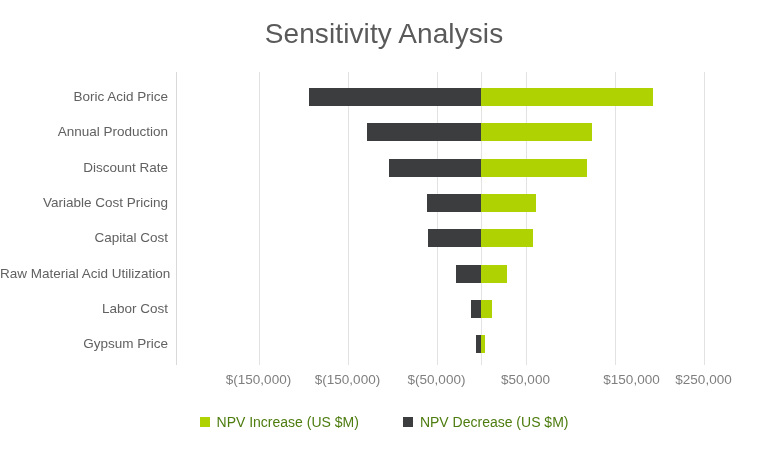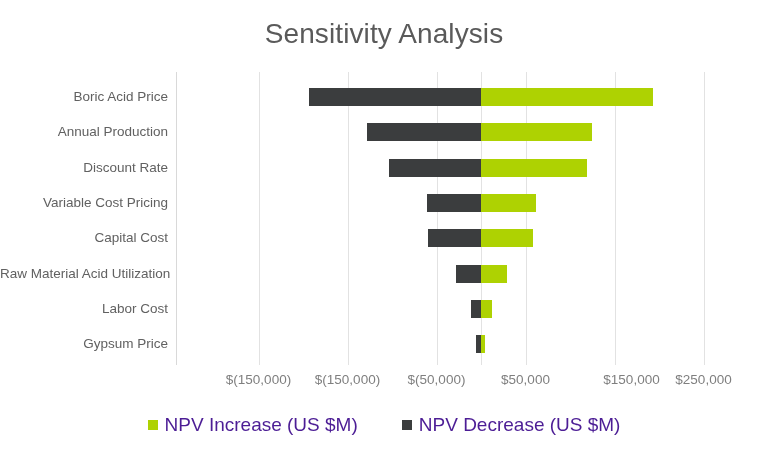--- a/index.html
+++ b/index.html
@@ -120,22 +120,22 @@
     display: flex;
     align-items: center;
     gap: 7px;
   }
   .legend-swatch {
     width: 10px;
     height: 10px;
     display: inline-block;
   }
   .legend-text {
-    font-size: 19px;
-    color: #4c1d95;
+    font-size: 14px;
+    color: #4d7c0f;
     white-space: nowrap;
   }
 </style>
 </head>
 <body>
 
 <div id="chart-title">Sensitivity Analysis</div>
 
 <div id="category-labels">
     <div class="cat-label" style="top: 17px;">Boric Acid Price</div>

